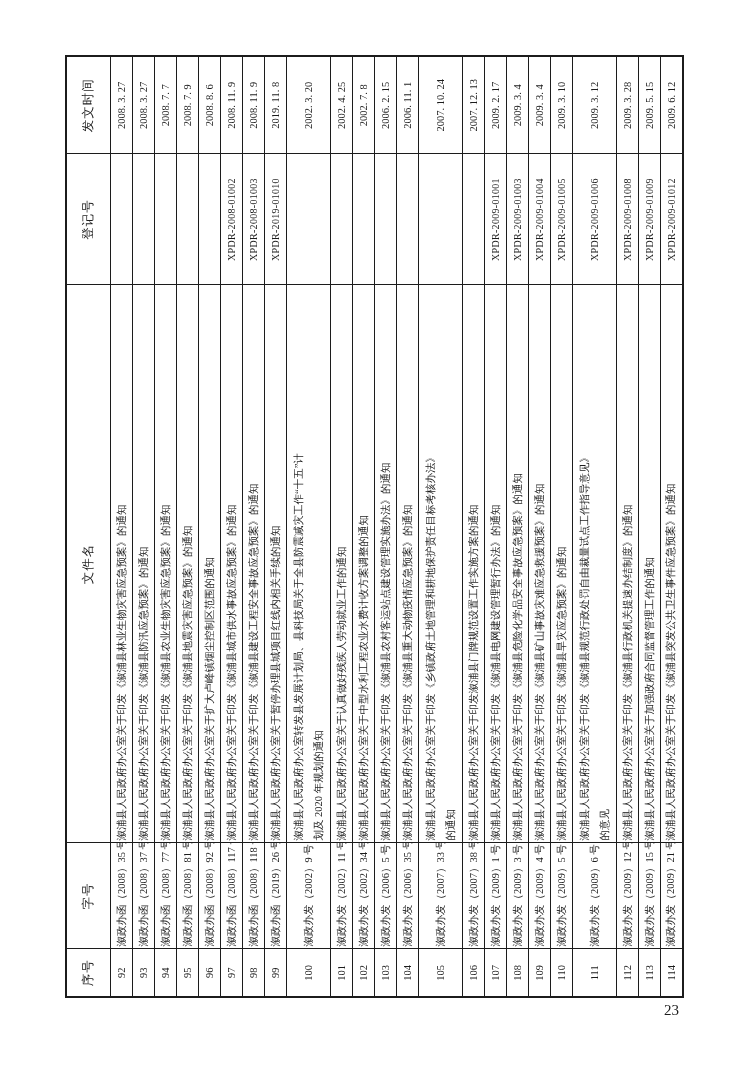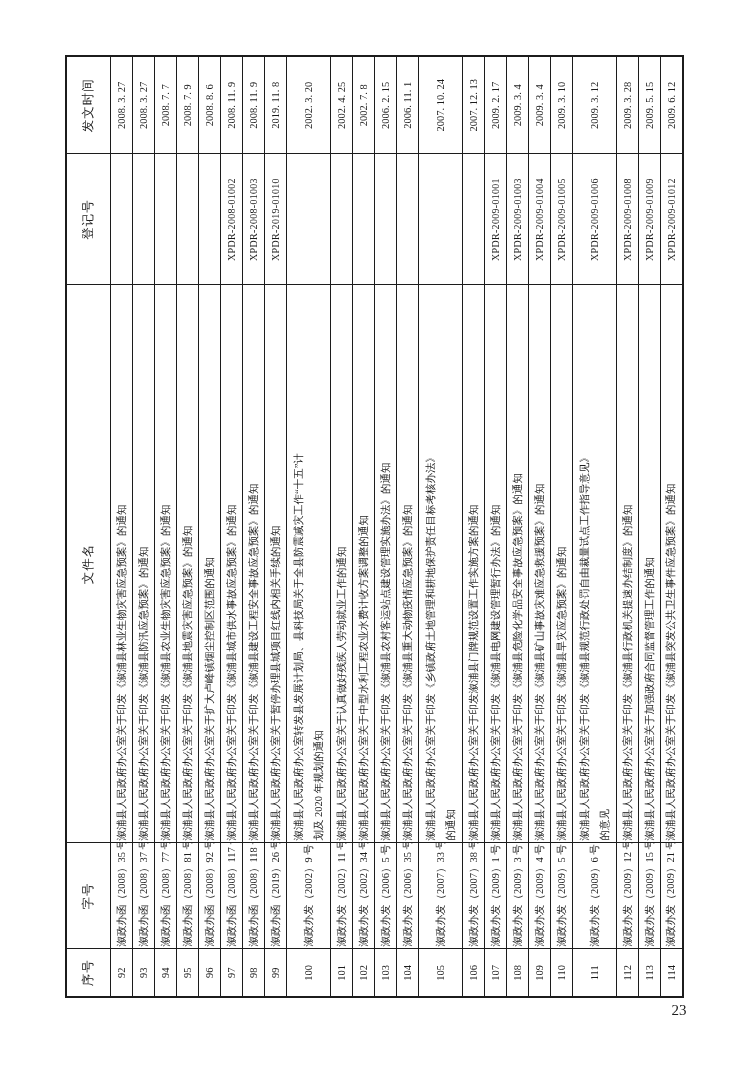--- a/index.html
+++ b/index.html
@@ -42,21 +42,20 @@
     text-align:left; font-size:10.5px; padding-left:5px; padding-right:4px;
     white-space:pre-line; line-height:20px;
   }
   td.c3{ text-align:center; font-size:10px; letter-spacing:.3px; white-space:nowrap; }
   td.c4{ text-align:center; font-size:10.5px; white-space:nowrap; }
   .page-number{
     position:absolute;
     left:664px;top:1002px;
     width:30px;
     font-size:15px;
-    text-align:center;
   }
 </style>
 </head>
 <body>
 
 <div class="rotated-wrap">
   <table class="doc">
     <colgroup>
       <col style="width:48px">
       <col style="width:106px">

